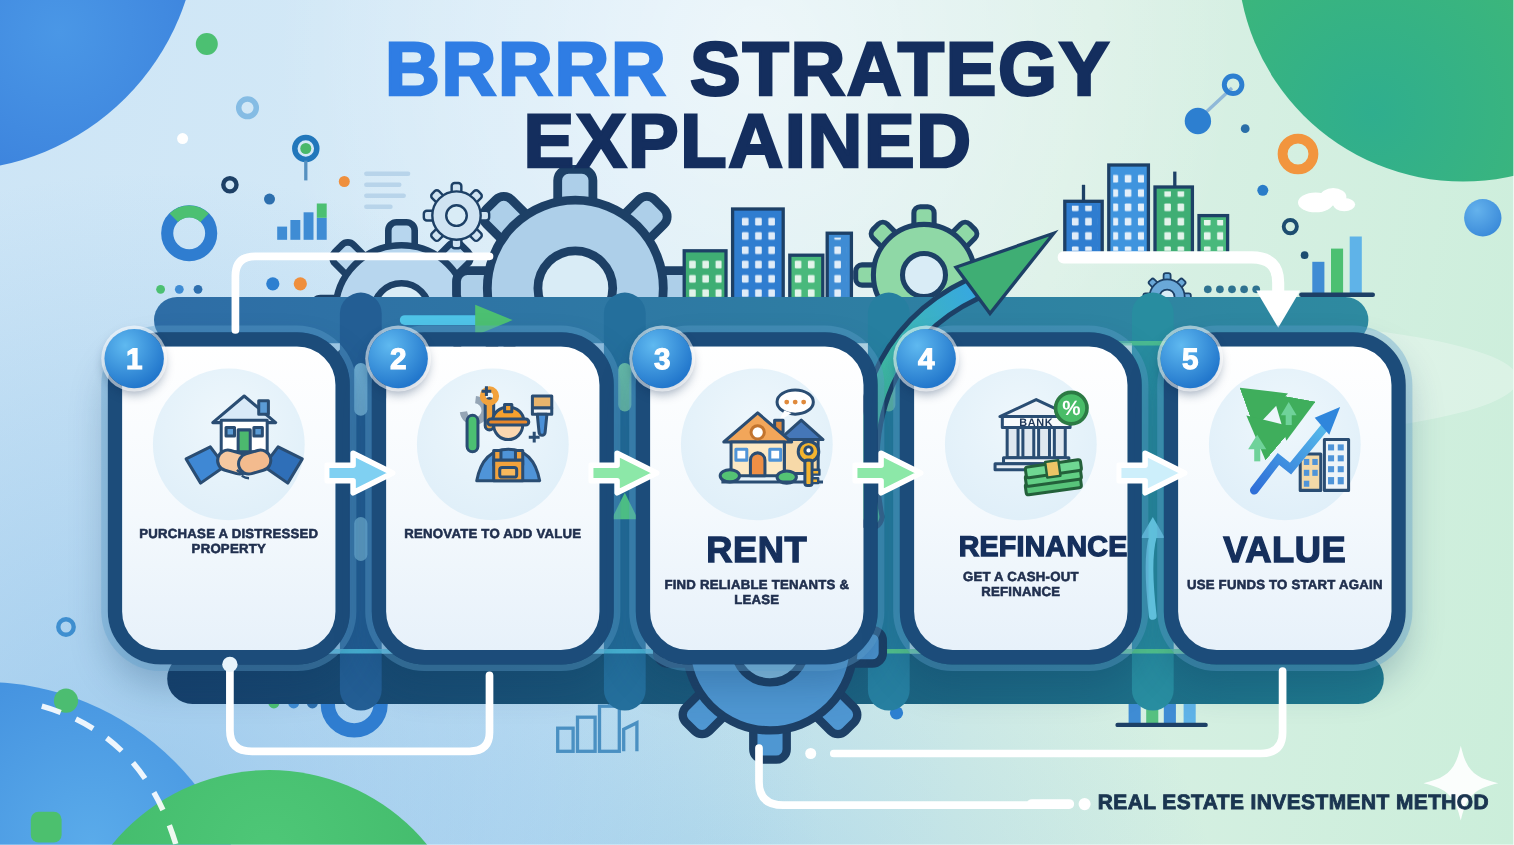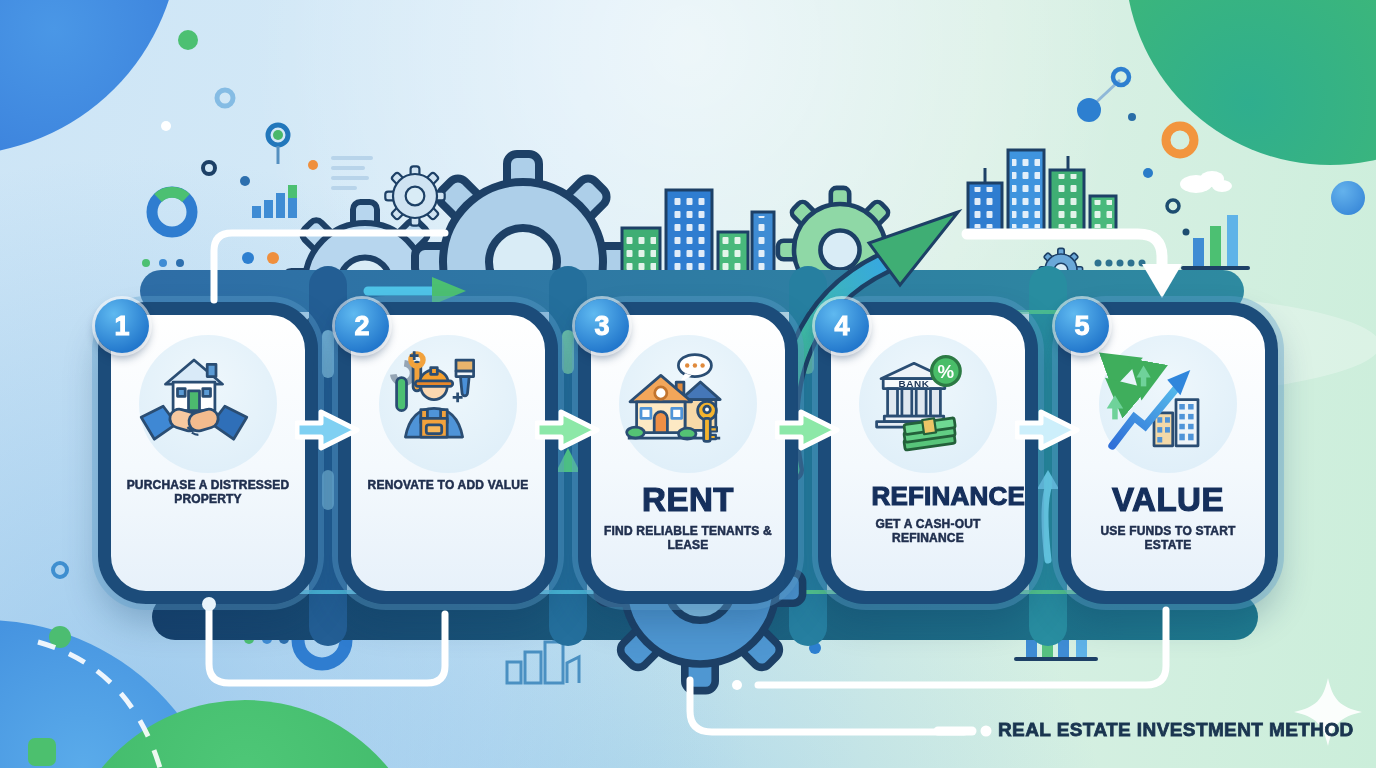--- a/index.html
+++ b/index.html
@@ -29,21 +29,21 @@
     background:linear-gradient(180deg,#ffffff 0%,#f4f9fd 55%,#e7f1fa 100%);
     box-shadow:0 0 0 6px rgba(95,160,205,.38), 0 18px 34px rgba(16,56,98,.28);
     text-align:center;}
   .badge{position:absolute;left:-16px;top:-16px;width:54px;height:54px;border-radius:50%;
     background:radial-gradient(circle at 35% 28%, #5fb9f0 0%, #2277cc 75%);
     box-shadow:0 0 0 3px rgba(255,255,255,.55), 0 5px 10px rgba(10,40,80,.4);
     color:#fff;font-size:27px;font-weight:bold;line-height:54px;text-align:center;
     -webkit-text-stroke:1px #fff;}
   .icon-wrap{width:138px;height:138px;margin:20px auto 0;border-radius:50%;
     background:radial-gradient(circle at 50% 35%, #eef7fc 0%, #dcedf8 100%);
-    display:flex;align-items:center;justify-content:flex-start;}
+    display:flex;align-items:center;justify-content:flex-end;}
   .card h2{margin:8px 0 0;font-size:33px;color:#152f5c;letter-spacing:.5px;
     -webkit-text-stroke:1.2px #152f5c;font-weight:bold;}
   .card h2.tight{font-size:26px;letter-spacing:.2px;text-align:right;}
   .card p{margin:5px 8px 0;font-size:12px;font-weight:bold;color:#202f4e;line-height:1.18;
     letter-spacing:.2px;-webkit-text-stroke:.5px #202f4e;}
   .gap-arrow{position:absolute;top:404px;width:66px;height:52px;z-index:5;}
   .caption{position:absolute;left:998px;top:719px;z-index:6;font-size:19px;font-weight:bold;
     color:#1a3550;letter-spacing:.4px;-webkit-text-stroke:.8px #1a3550;white-space:nowrap;}
 </style>
 </head>
@@ -257,20 +257,24 @@
     </g>
 
     <use href="#gear" transform="translate(700 588) scale(1.9)" color="#4f97d2" style="--hole:#87c2e6"></use>
 
     <g>
       <path d="M967,234 H1138 Q1162,234 1162,257 V266" stroke="#ffffff" stroke-width="11" fill="none" stroke-linecap="round"></path>
       <polygon points="1142,264 1182,264 1162,298" fill="#ffffff"></polygon>
     </g>
   </svg>
 
+  <div class="title">
+    <div class="l1"><span class="brand">BRRRR</span> <span>STRATEGY</span></div>
+    <div class="l2">EXPLAINED</div>
+  </div>
 
   <div class="card" style="left:98px">
     <div class="badge">1</div>
     <div class="icon-wrap">
       <svg width="110" height="110" viewBox="0 0 100 100">
         <g stroke="#2a4d73" stroke-width="2.5" stroke-linejoin="round">
           <polygon points="24,32 50,10 76,32" fill="#d9eaf8"></polygon>
           <rect x="62" y="14" width="8" height="11" fill="#5b9bd5"></rect>
           <rect x="31" y="30" width="38" height="26" fill="#ffffff"></rect>
           <rect x="45" y="38" width="10" height="18" fill="#4cb96e"></rect>
@@ -421,21 +425,21 @@
         <polygon points="62,28 83,19 74,42" fill="#2f86dc"></polygon>
         <g fill="#6fd29a" stroke="none">
           <rect x="12" y="52" width="5" height="12"></rect>
             <polygon points="14.5,42 7,54 22,54"></polygon>
           <rect x="38" y="24" width="5" height="10"></rect>
             <polygon points="40.5,15 34,26 47,26"></polygon>
         </g>
       </svg>
     </div>
     <h2>VALUE</h2>
-    <p>USE FUNDS TO START ESTATE</p>
+    <p>USE FUNDS TO START AGAIN</p>
   </div>
 
   <svg class="gap-arrow" style="left:295px" viewBox="0 0 66 52">
     <polygon points="2,19 26,19 26,8 62,26 26,44 26,33 2,33" fill="#7fd0f2" stroke="#ffffff" stroke-width="5" stroke-linejoin="round"></polygon>
   </svg>
   <svg class="gap-arrow" style="left:535px" viewBox="0 0 66 52">
     <polygon points="2,19 26,19 26,8 62,26 26,44 26,33 2,33" fill="#8ce8a8" stroke="#ffffff" stroke-width="5" stroke-linejoin="round"></polygon>
   </svg>
   <svg class="gap-arrow" style="left:775px" viewBox="0 0 66 52">
     <polygon points="2,19 26,19 26,8 62,26 26,44 26,33 2,33" fill="#8ce8a8" stroke="#ffffff" stroke-width="5" stroke-linejoin="round"></polygon>

